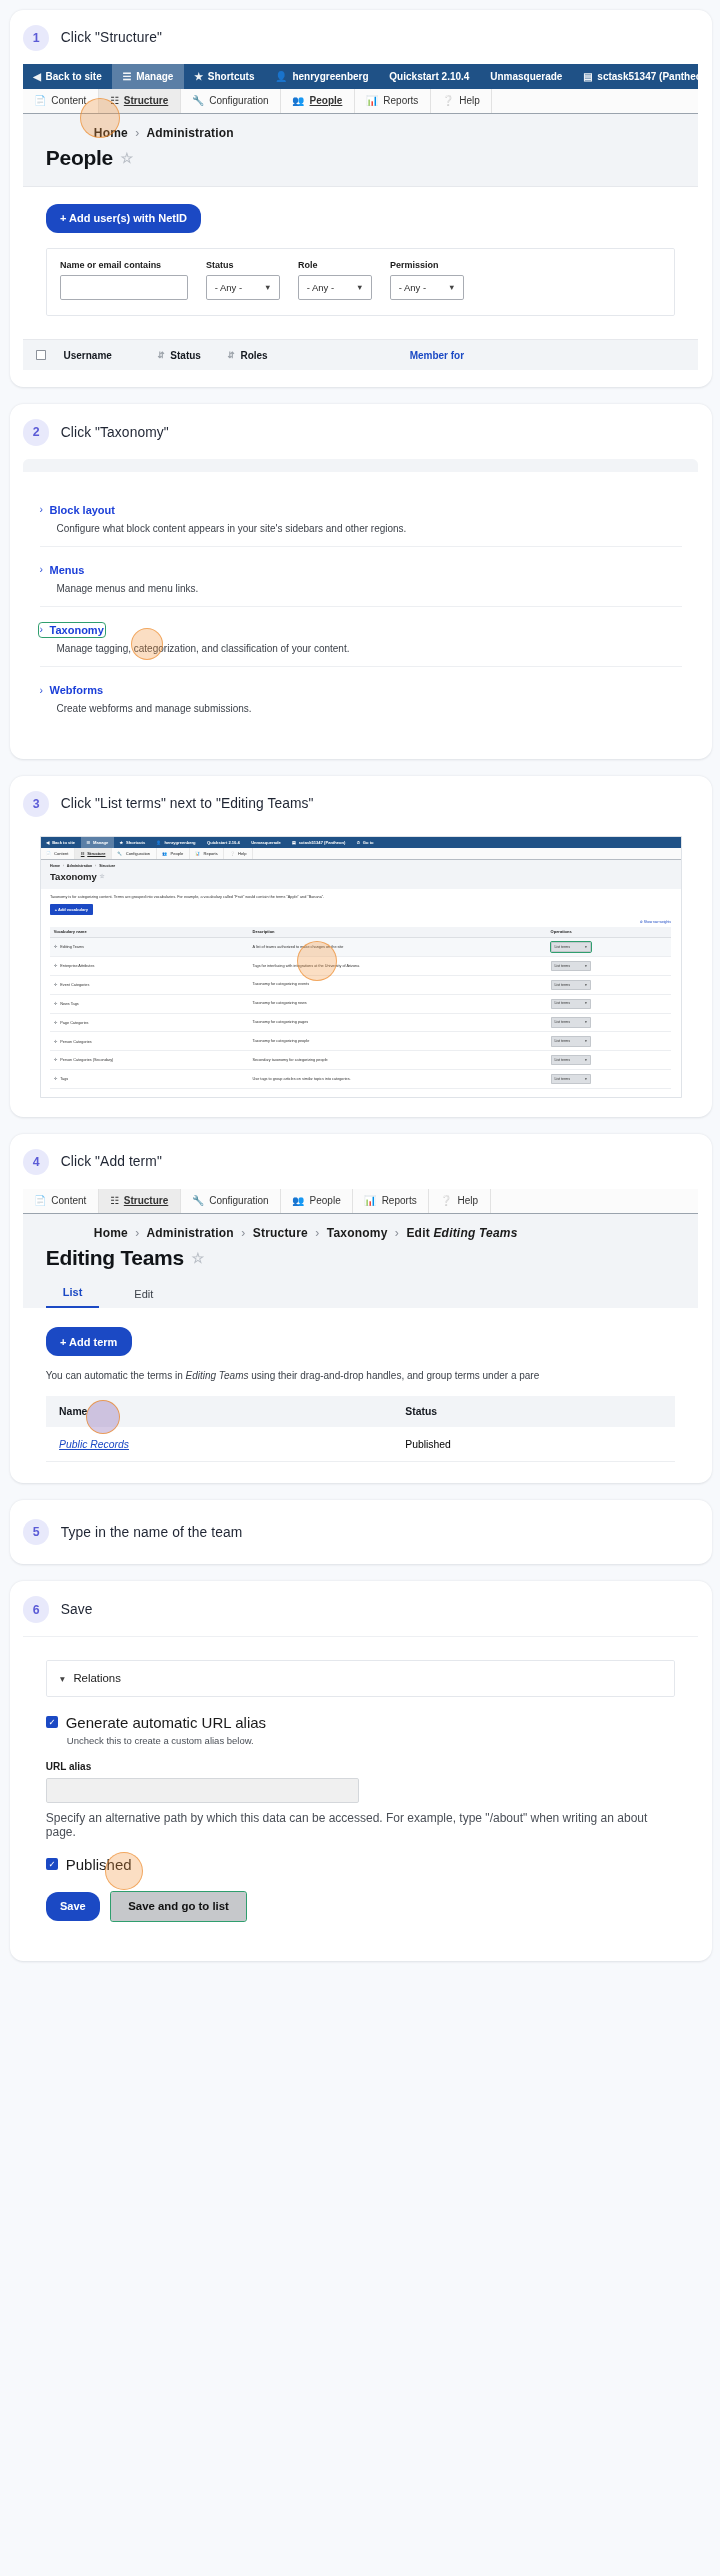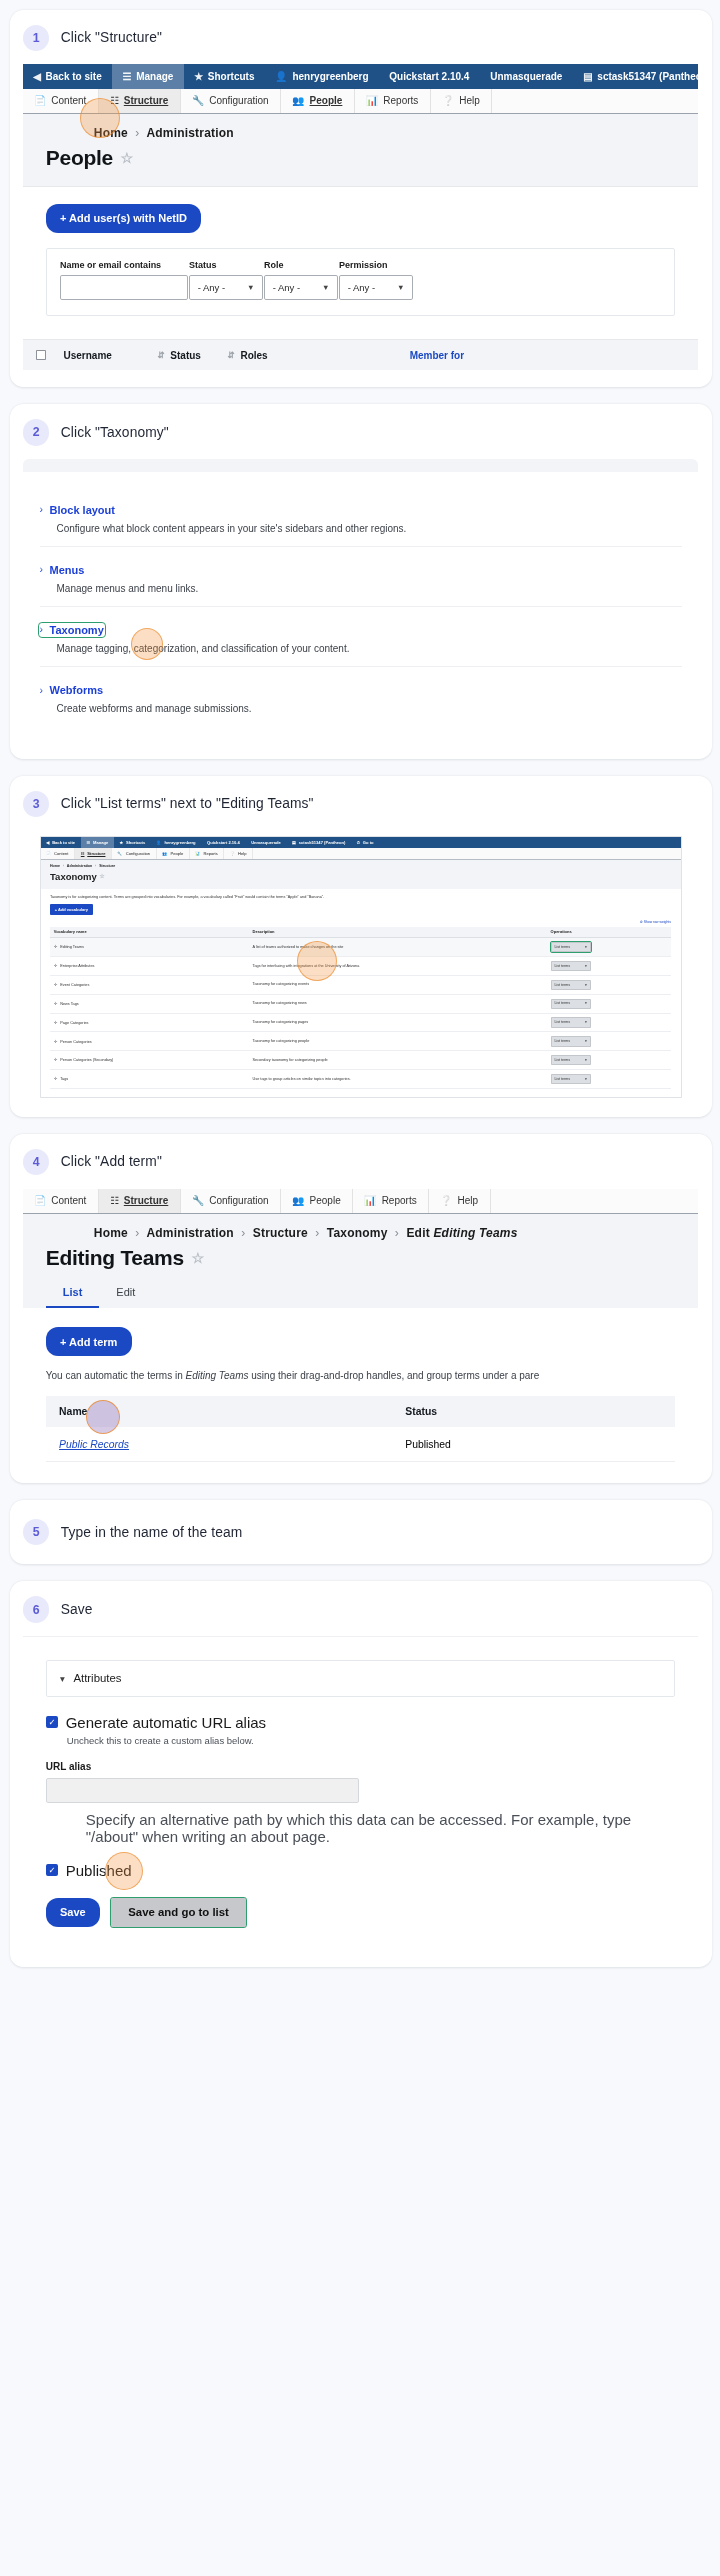--- a/index.html
+++ b/index.html
@@ -106,21 +106,21 @@
     padding: 8.5px 14.2px;
     border-radius: 12px;
     border: none;
   }
 
   
   .filter-panel {
     border: 0.9px solid #e4e7ec;
     border-radius: 1.9px;
     padding: 11.4px 13.3px 15px 13.3px;
-    display: flex; gap: 1px; align-items: flex-end;
+    display: flex; gap: 18px; align-items: flex-end;
     margin-top: 15px;
     background: #fff;
   }
   .fg { display: flex; flex-direction: column; gap: 4.7px; }
   .fg label { font-size: 9px; font-weight: 700; color: #1b1b1b; }
   .fg .ctl {
     border: 0.9px solid #a8acb3; height: 25.6px; background: #fff;
     border-radius: 1.9px; display: flex; align-items: center;
     padding: 0 7.6px; font-size: 9.5px; color: #2b2b2b;
     justify-content: space-between; min-width: 74px;
@@ -204,21 +204,21 @@
   .mini-tbl tr.hlrow td { background: #f6f8fa; }
   .mini-op {
     display: inline-flex; align-items:center; justify-content: space-between;
     background: #dcdfe3; border: 0.9px solid #c3c7cc; font-size: 3.6px;
     padding: 1.9px 2.8px; width: 40px; border-radius: 0.9px;
   }
   .mini-op.hl { outline: 0.9px solid #2f9e6e; }
   .drag { color: #6b7178; font-size: 4.3px; padding-right: 2.8px; }
 
   
-  .lv-tabs { display: flex; gap: 0; padding: 0 23px; background: #f2f4f7; }
+  .lv-tabs { display: flex; gap: 18px; padding: 0 23px; background: #f2f4f7; align-items: flex-end; }
   .lv-tabs .lt {
     padding: 10.4px 17px 8.5px 17px; font-size: 11px; color: #3c4149;
   }
   .lv-tabs .lt.on {
     color: #1b49c4; font-weight: 700; border-bottom: 2.8px solid #1b49c4;
   }
   .note { font-size: 10px; color: #3c4149; margin-top: 13.3px; }
   .note i { font-style: italic; }
   .terms-tbl { width: 100%; border-collapse: collapse; margin-top: 15px; }
   .terms-tbl th {
@@ -242,21 +242,21 @@
     display: flex; align-items: center; justify-content: center;
     color: #fff; font-size: 8.5px; flex: 0 0 12.3px;
   }
   .chk-label { font-size: 15px; color: #1b1b1b; }
   .sub-note { font-size: 9.5px; color: #4a4f57; margin: 4.7px 0 0 21px; }
   .field-label { font-size: 10px; font-weight: 700; color: #1b1b1b; margin-top: 15px; }
   .field-input {
     margin-top: 5.7px; height: 25px; width: 313px;
     background: #f0f0f0; border: 0.9px solid #d4d7db; border-radius: 1.9px;
   }
-  .desc { font-size: 15px; color: #4a4f57; margin-top: 7.6px; margin-left: 40px; }
+  .desc { font-size: 12px; color: #4a4f57; margin-top: 7.6px; }
   .btn-row { display: flex; gap: 11.4px; margin-top: 19px; align-items: center; }
   .btn-grey {
     background: #c6c8cb; color: #111; font-size: 11.4px; font-weight: 700;
     padding: 8.5px 17px; border-radius: 1.9px; border: none;
     outline: 1.9px solid #2f9e6e; outline-offset: 0.9px;
   }
 
   
   .ring {
     position: absolute;
@@ -715,21 +715,21 @@
   <div class="step-head">
     <div class="step-num">6</div>
     <div class="step-title">Save</div>
   </div>
 
   <div class="frame">
     <div style="margin:0 13.3px; border-top:0.9px solid #eef0f3; padding:17px 23px 23px 23px;">
 
       <div class="relations">
         <span class="cv">▾</span>
-        <span>Attributes</span>
+        <span>Relations</span>
       </div>
 
       <div class="chk-row">
         <span class="chk">✓</span>
         <span class="chk-label">Generate automatic URL alias</span>
       </div>
       <div class="sub-note">Uncheck this to create a custom alias below.</div>
 
       <div class="field-label">URL alias</div>
       <div class="field-input"></div>

